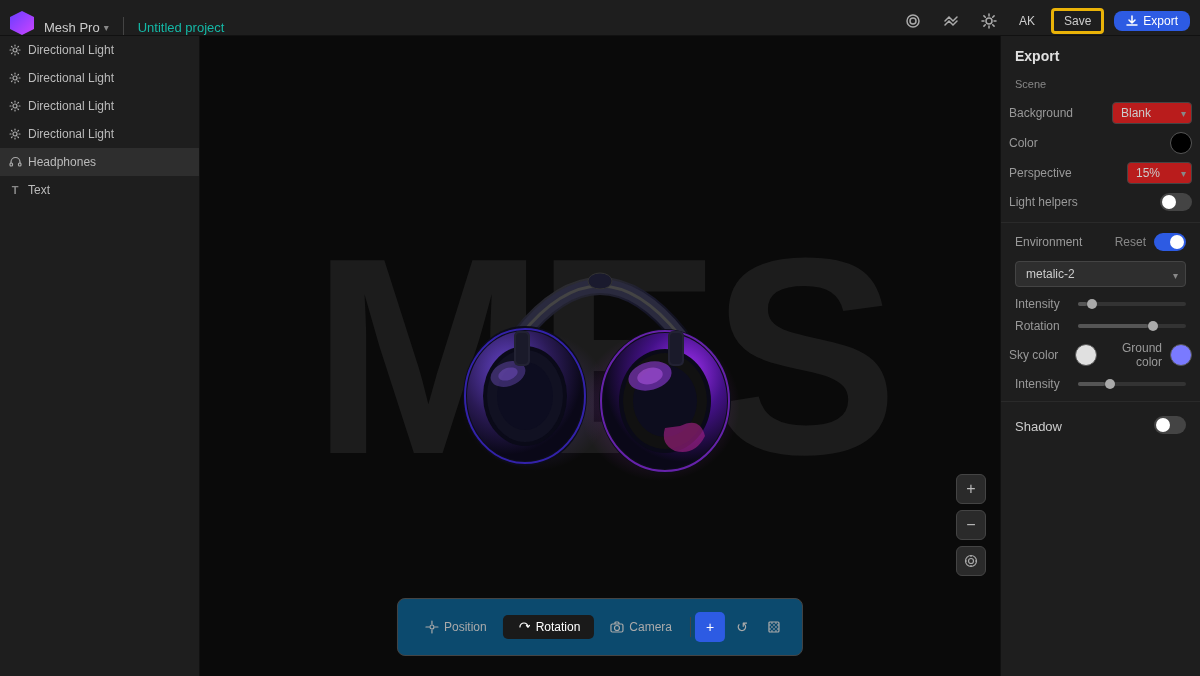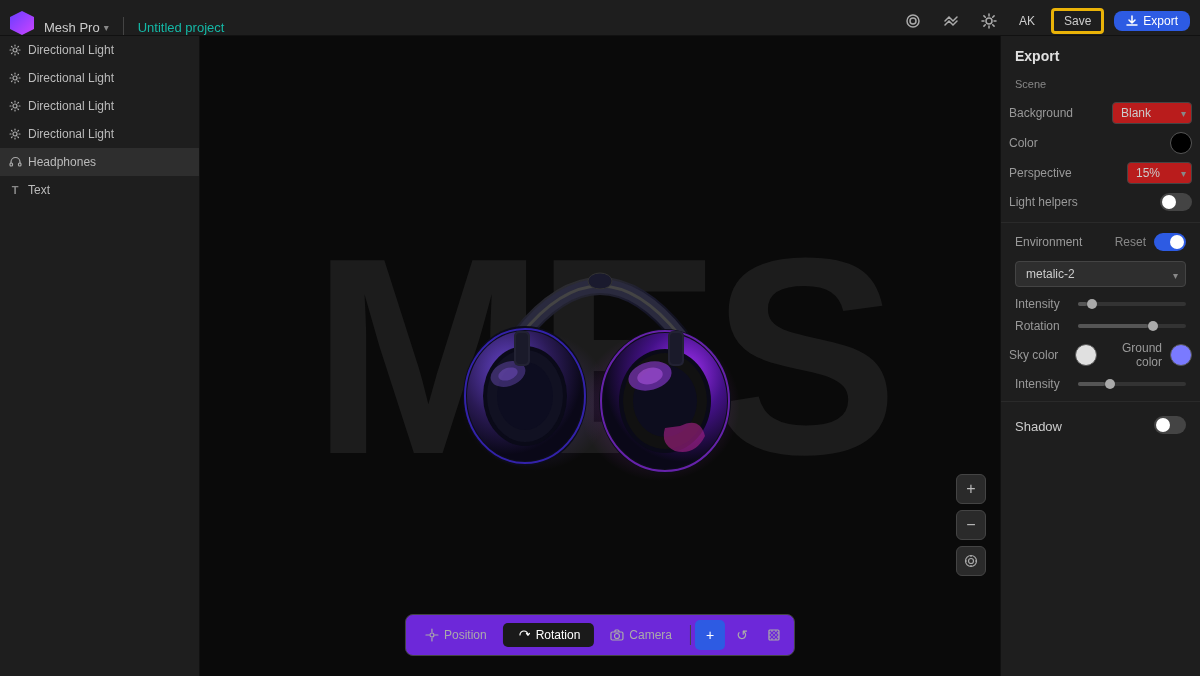--- a/index.html
+++ b/index.html
@@ -130,26 +130,26 @@
       display: flex; align-items: center; justify-content: center;
       cursor: pointer; font-size: 16px;
     }
 
     
     .bottom-toolbar {
       position: absolute;
       bottom: 20px;
       left: 50%;
       transform: translateX(-50%);
-      background: #6d28d9;
+      background: #0c4a6e;
       border: 1px solid #444;
       border-radius: 8px;
       display: flex;
       align-items: center;
-      padding: 5px;
+      padding: 13px;
       gap: 2px;
       z-index: 10;
     }
     .toolbar-tab {
       display: flex; align-items: center; gap: 5px;
       padding: 5px 14px; border-radius: 5px;
       cursor: pointer; color: #aaa; font-size: 12px;
     }
     .toolbar-tab.active { background: #1a1a1a; color: #fff; }
     .toolbar-divider { width: 1px; height: 20px; background: #444; margin: 0 2px; }

